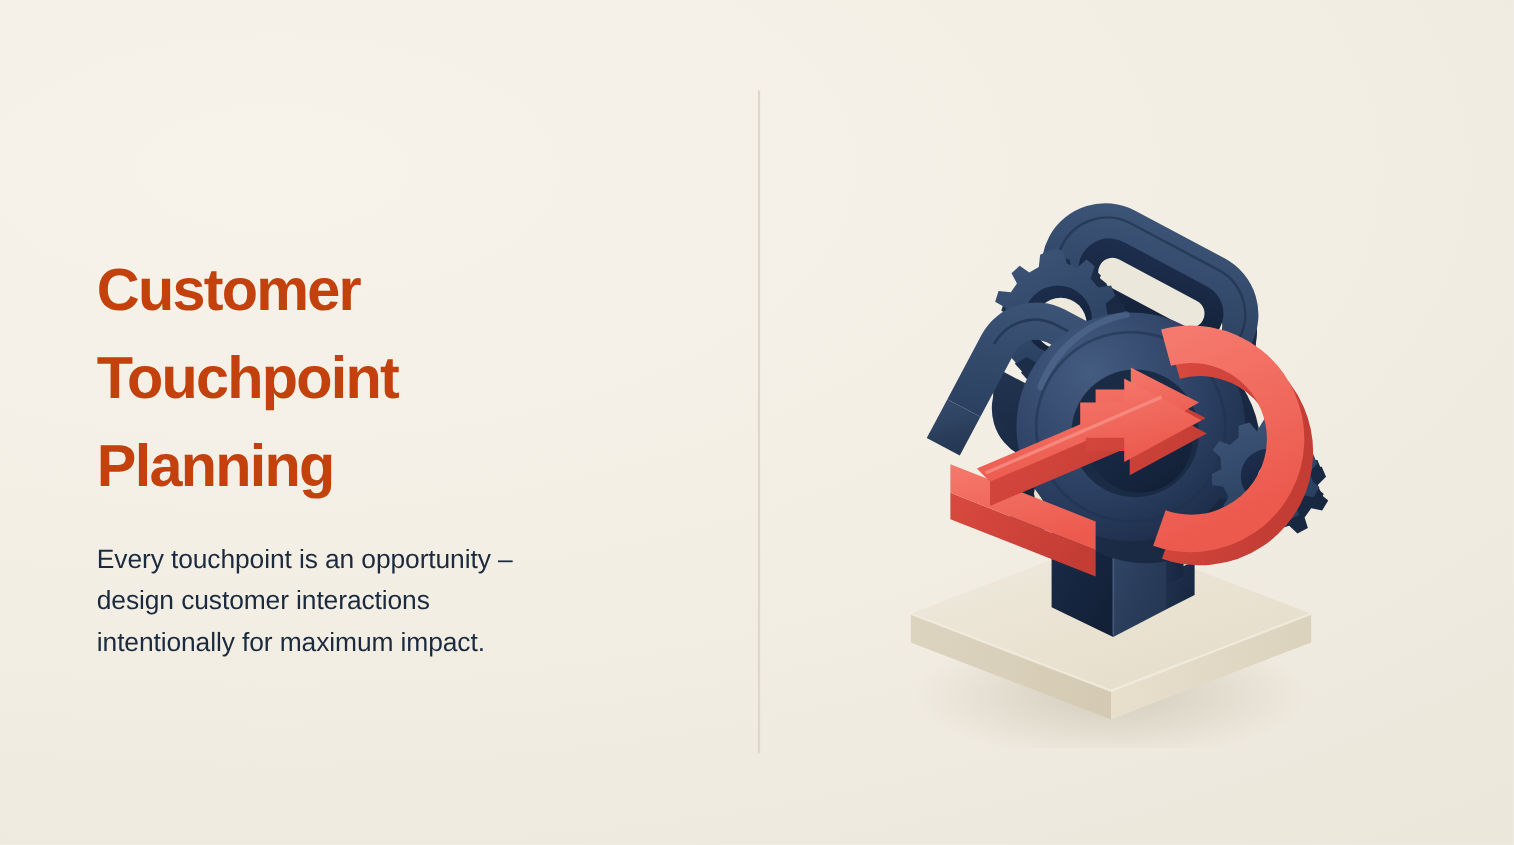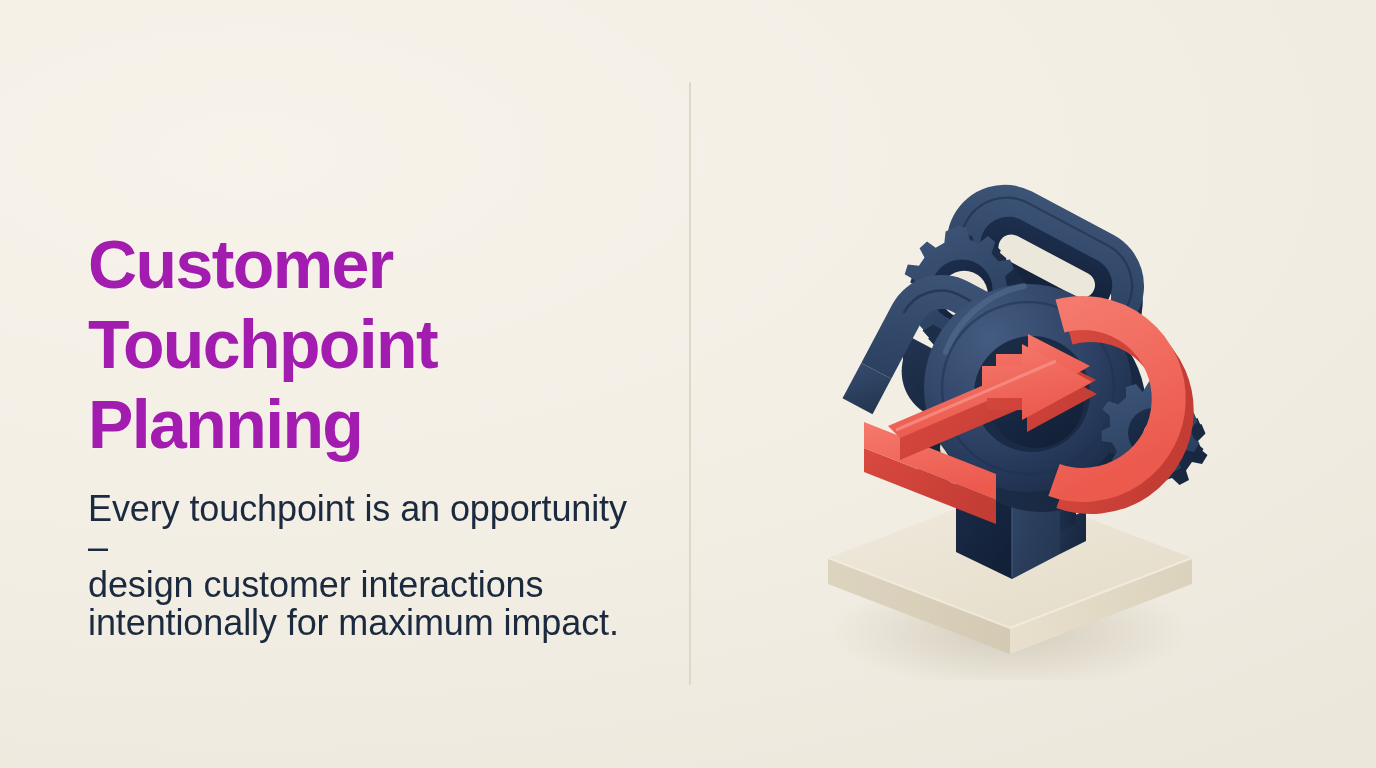--- a/index.html
+++ b/index.html
@@ -27,32 +27,32 @@
   .slide{ position:absolute; inset:0; }
 
   
   .text-col{
     position:absolute;
     left:88px; top:224px;
     width:540px;
   }
 
   .headline{
-    font-size:68px;
+    font-size:54px;
     line-height:80px;
     font-weight:bold;
     letter-spacing:-1.6px;
-    color:#a21caf;
+    color:#c2410c;
     white-space:pre-line;
     text-shadow:0 1px 0 rgba(255,255,255,.35);
   }
 
   .subhead{
     margin-top:26px;
-    font-size:36px;
+    font-size:24px;
     line-height:38px;
     font-weight:normal;
     letter-spacing:-0.1px;
     color:#1b2a3e;
     white-space:pre-line;
   }
 
   
   .divider{
     position:absolute;

